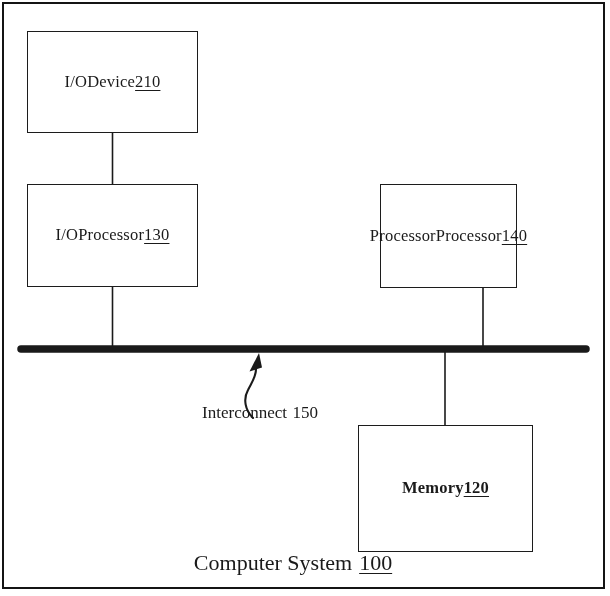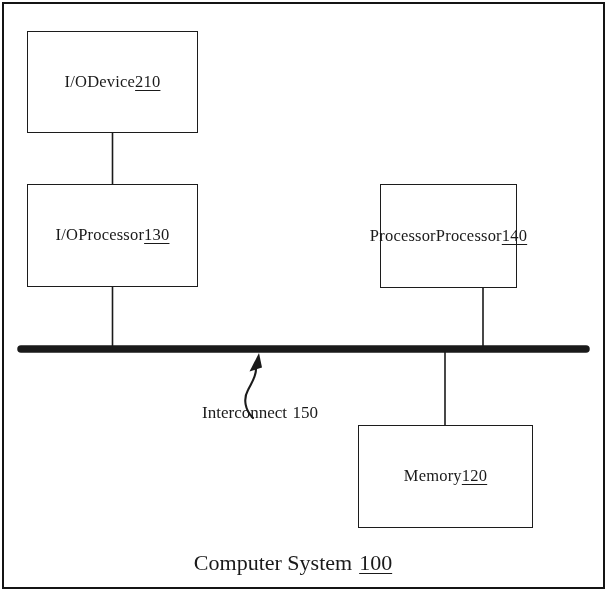--- a/index.html
+++ b/index.html
@@ -39,21 +39,21 @@
     align-items: center;
     justify-content: center;
     text-align: center;
     font-size: 16.5px;
     line-height: 20.5px;
     letter-spacing: 0.2px;
   }
   .block-io-device   { left: 27px;  top: 31px;  width: 171px; height: 102px; }
   .block-io-interface{ left: 27px;  top: 184px; width: 171px; height: 103px; }
   .block-processor   { left: 380px; top: 184px; width: 137px; height: 104px; }
-  .block-memory      { left: 358px; top: 425px; width: 175px; height: 103px; }
+  .block-memory      { left: 358px; top: 425px; width: 175px; height: 127px; font-weight: bold; }
   .ref-num {
     text-decoration: underline;
     text-underline-offset: 2.5px;
     text-decoration-thickness: 1.1px;
   }
   .float-label {
     position: absolute;
     text-align: center;
     font-size: 17px;
     line-height: 20px;

